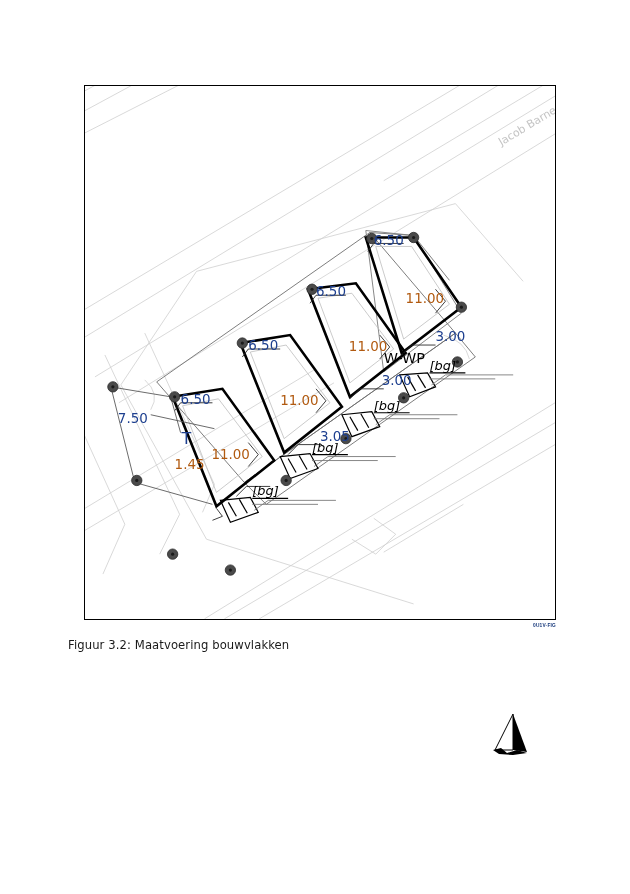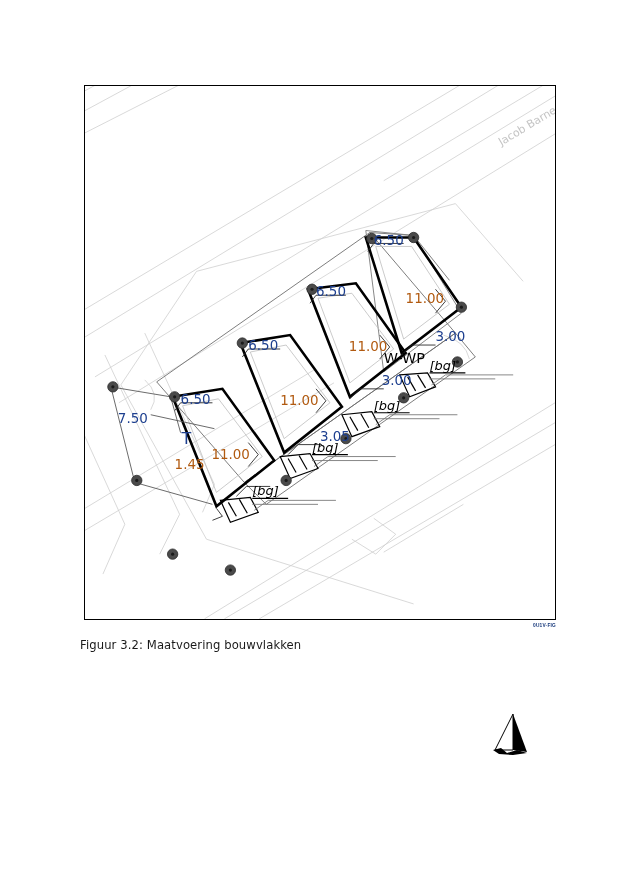--- a/index.html
+++ b/index.html
@@ -31,21 +31,21 @@
     position: absolute;
     left: 0; top: 0;
     width: 100%;
     height: 100%;
     display: block;
   }
 
   
   #figure-caption {
     position: absolute;
-    left: 80px;
+    left: 68px;
     top: 638px;
     font-size: 11.6px;
     color: #1a1a1a;
     font-family: "DejaVu Sans", sans-serif;
     letter-spacing: 0.1px;
     white-space: nowrap;
   }
 
   
   #north-arrow {

